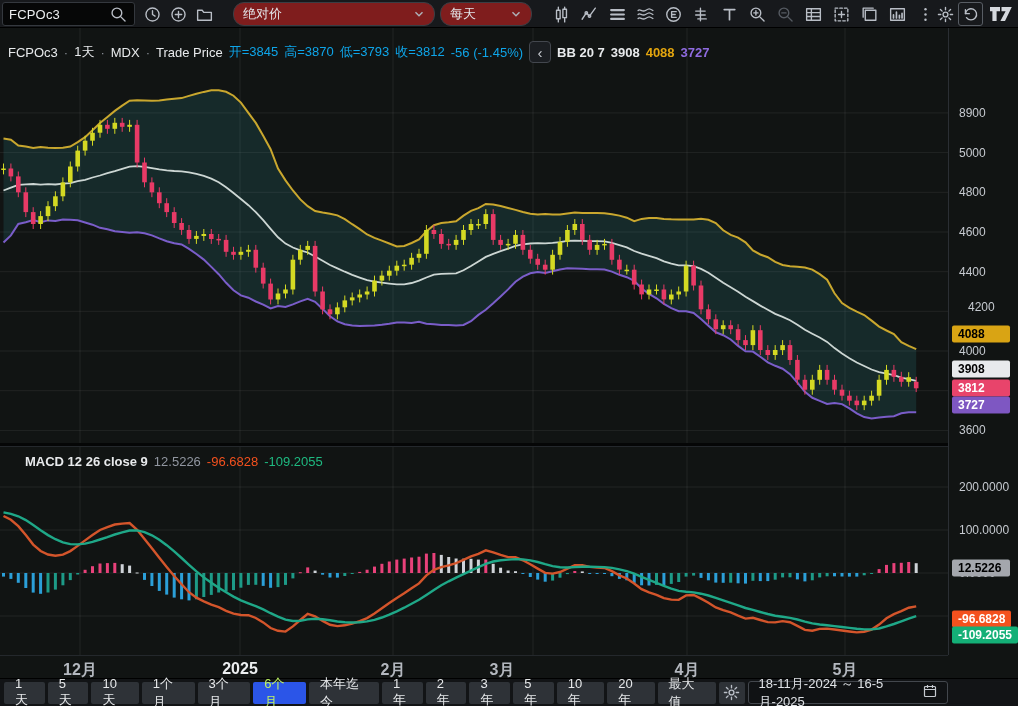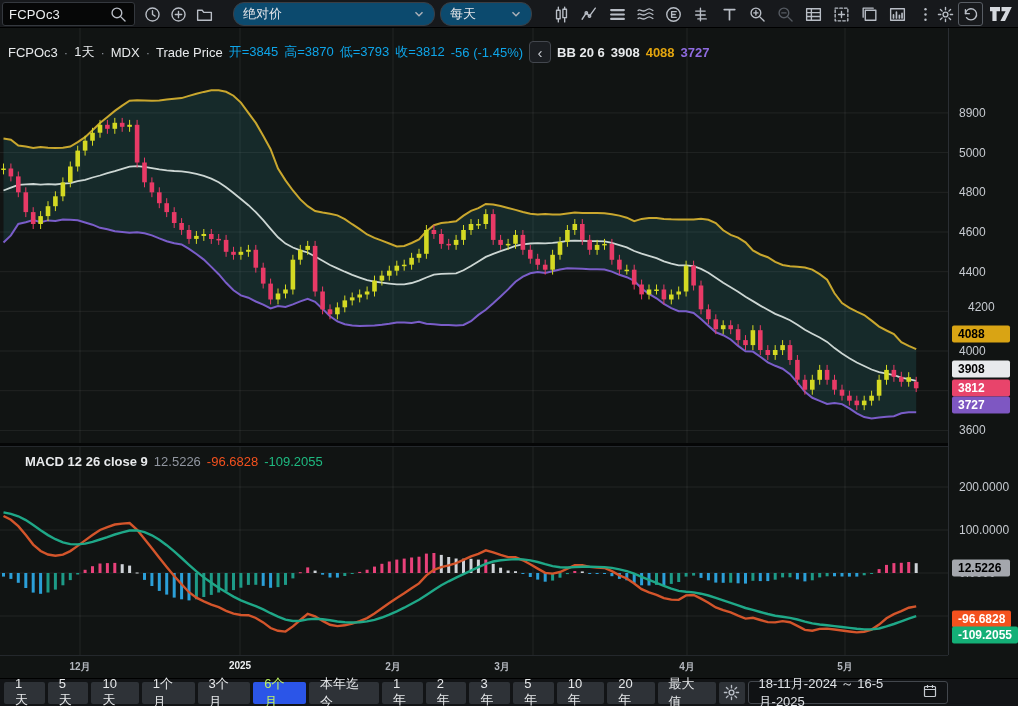--- a/index.html
+++ b/index.html
@@ -5,21 +5,21 @@
   * { margin:0; padding:0; box-sizing:border-box; }
   html,body { width:1018px; height:706px; overflow:hidden; background:#000; }
   body { font-family:"Liberation Sans", sans-serif; color:#d1d4dc; font-size:13px; }
   .app { position:relative; width:1018px; height:706px; background:#111413; }
 
   
   .toolbar { position:absolute; left:0; top:0; width:1018px; height:28px; background:#17191c; border-bottom:1px solid #000; display:flex; align-items:center; z-index:30; }
   .sym-box { position:absolute; left:2px; top:2px; width:133px; height:24px; background:#060707; border:1px solid #34383e; border-radius:3px; display:flex; align-items:center; padding:0 6px; }
   .sym-box .sym-text { flex:1; color:#eceef0; font-size:13px; letter-spacing:.2px; }
   .tbtn { position:absolute; top:2px; width:25px; height:24px; display:flex; align-items:center; justify-content:center; border-radius:3px; cursor:pointer; }
-  .drop { position:absolute; top:2px; height:24px; background:#0c4a6e; border:1px solid #3a3e44; border-radius:11px; display:flex; align-items:center; justify-content:space-between; padding:0 9px; color:#e2e4e8; cursor:pointer; }
+  .drop { position:absolute; top:2px; height:24px; background:#7f1d1d; border:1px solid #3a3e44; border-radius:11px; display:flex; align-items:center; justify-content:space-between; padding:0 9px; color:#e2e4e8; cursor:pointer; }
   .boxed { border:1px solid #585d64; }
   .toolbar svg { display:block; }
 
   
   .chart-area { position:absolute; left:0; top:28px; width:948px; height:627px; background:#111413; }
   #main-svg { position:absolute; left:0; top:0; }
   #macd-svg { position:absolute; left:0; top:419px; }
   .pane-sep { position:absolute; left:0; top:415px; width:948px; height:4px; background:#050606; border-bottom:1px solid #24282c; }
   .legend { position:absolute; left:8px; z-index:10; display:flex; align-items:center; gap:6px; white-space:nowrap; font-size:13px; color:#e8eaec; }
   .legend .dim { color:#8b9097; }
@@ -34,21 +34,21 @@
   
   .price-axis { position:absolute; left:948px; top:28px; width:70px; height:627px; background:#111413; border-left:1px solid #2b2f34; z-index:20; }
   .axis-label { position:absolute; left:10px; font-size:12px; color:#c6cad0; transform:translateY(-50%); }
   .axis-badge { position:absolute; left:3px; min-width:58px; padding:1px 6px; font-size:12px; line-height:15px; border-radius:2px; transform:translateY(-50%); font-weight:bold; }
   .myr-box { position:absolute; left:3px; top:4px; width:63px; height:47px; border:1px solid #6b7078; border-radius:4px; background:#191d26; overflow:hidden; cursor:pointer; }
   .myr-row { height:23px; display:flex; align-items:center; justify-content:space-between; padding:0 6px; color:#e6e8ec; font-size:12px; }
   .myr-row + .myr-row { border-top:1px solid #3a3f48; }
 
   
   .time-axis { position:absolute; left:0; top:655px; width:948px; height:23px; background:#111413; border-top:1px solid #24282c; z-index:15; }
-  .time-label { position:absolute; top:4px; transform:translateX(-50%); font-size:10px; font-weight:bold; color:#b4b8bf; }
+  .time-label { position:absolute; top:4px; transform:translateX(-50%); font-size:16px; font-weight:bold; color:#b4b8bf; }
   .time-label.year { color:#eceef0; }
 
   
   .bottom-bar { position:absolute; left:0; top:678px; width:1018px; height:28px; background:#121416; border-top:1px solid #000; display:flex; align-items:center; gap:3px; padding:0 4px; z-index:25; }
   .range-btn { height:22px; padding:0 11px; display:flex; align-items:center; background:#2e3237; color:#e6e8ea; font-size:13px; border-radius:2px; cursor:pointer; }
   .range-btn.sel { background:#2b55e8; color:#bef264; }
   .gear-btn { width:28px; height:22px; display:flex; align-items:center; justify-content:center; background:#2e3237; border-radius:2px; cursor:pointer; }
   .date-box { margin-left:auto; margin-right:66px; height:23px; display:flex; align-items:center; gap:8px; background:#101214; border:1px solid #43474d; border-radius:3px; padding:0 10px; color:#dfe2e6; font-size:13px; cursor:pointer; }
 
   
@@ -635,21 +635,21 @@
       <span class="dim">·</span>
       <span>MDX</span>
       <span class="dim">·</span>
       <span>Trade Price</span>
       <span class="red">开=3845</span>
       <span class="red">高=3870</span>
       <span class="red">低=3793</span>
       <span class="red">收=3812</span>
       <span class="red">-56 (-1.45%)</span>
       <span class="collapse-btn">‹</span>
-      <span style="font-weight:bold">BB 20 6</span>
+      <span style="font-weight:bold">BB 20 7</span>
       <span style="font-weight:bold">3908</span>
       <span class="gold" style="font-weight:bold">4088</span>
       <span class="purp" style="font-weight:bold">3727</span>
     </div>
 
     <div class="legend" style="top:426px;padding-left:17px;">
       <span style="font-weight:bold">MACD 12 26 close 9</span>
       <span class="gray">12.5226</span>
       <span class="org">-96.6828</span>
       <span class="grn">-109.2055</span>

